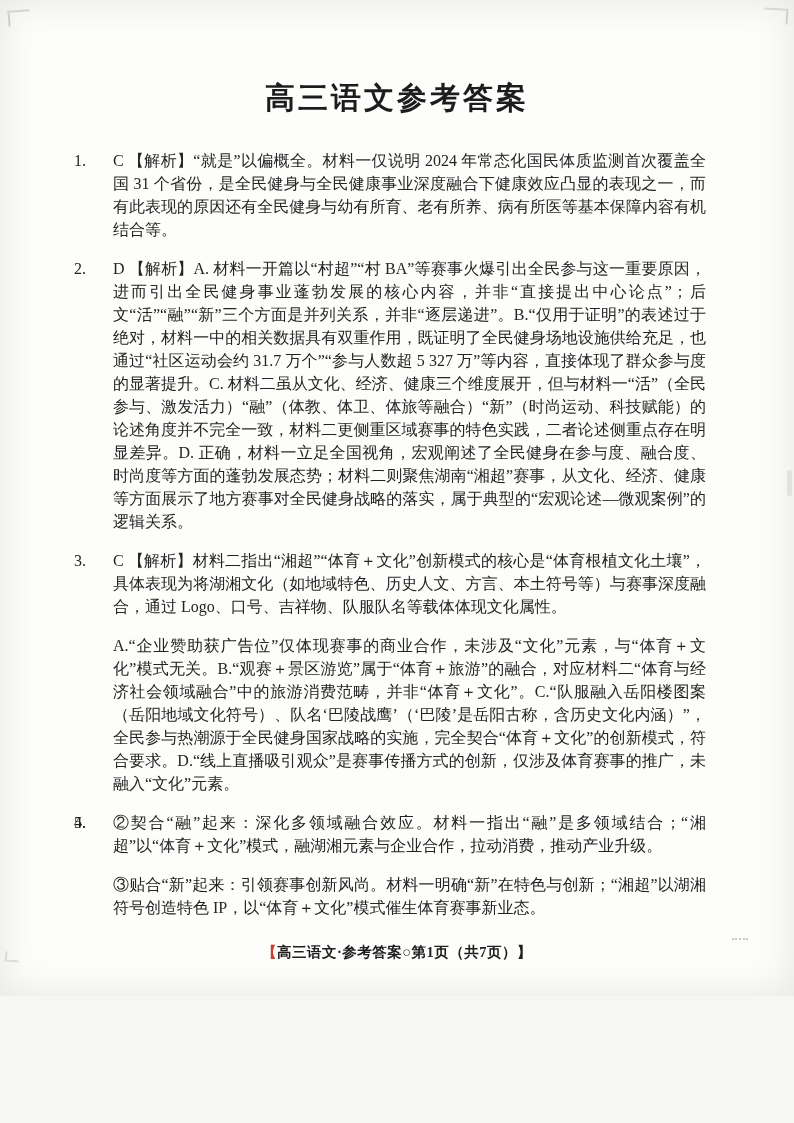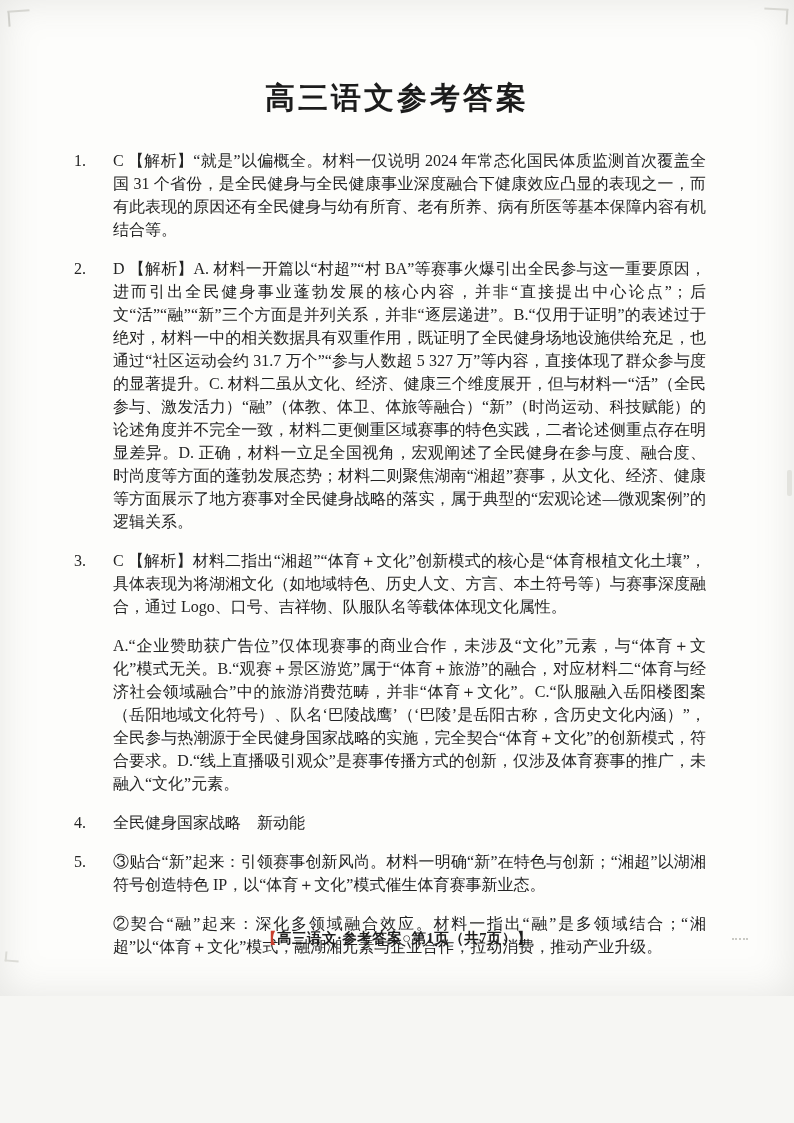--- a/index.html
+++ b/index.html
@@ -34,21 +34,21 @@
     text-align: justify;
     color: #242424;
   }
   .item { position: relative; padding-left: 23px; }
   .item + .item { margin-top: 7px; }
   .num { position: absolute; left: 0; top: 0; }
   .para { margin: 16px; text-align: justify; }
   .footer {
     position: absolute;
     left: 0; right: 0;
-    bottom: 48px;
+    bottom: 34px;
     text-align: center;
     font-size: 14.5px;
     font-weight: 700;
     letter-spacing: 0.5px;
     color: #1e1e1e;
     margin-top: 24px;
   }
   .footer-bracket { color: #c8402f; }
   
   .scan-mark { position: absolute; pointer-events: none; }
@@ -84,26 +84,25 @@
     </div>
 
     <div class="item">
       <span class="num">3.</span>
       <p class="para">C 【解析】材料二指出“湘超”“体育＋文化”创新模式的核心是“体育根植文化土壤”，具体表现为将湖湘文化（如地域特色、历史人文、方言、本土符号等）与赛事深度融合，通过 Logo、口号、吉祥物、队服队名等载体体现文化属性。</p>
       <p class="para">A.“企业赞助获广告位”仅体现赛事的商业合作，未涉及“文化”元素，与“体育＋文化”模式无关。B.“观赛＋景区游览”属于“体育＋旅游”的融合，对应材料二“体育与经济社会领域融合”中的旅游消费范畴，并非“体育＋文化”。C.“队服融入岳阳楼图案（岳阳地域文化符号）、队名‘巴陵战鹰’（‘巴陵’是岳阳古称，含历史文化内涵）”，全民参与热潮源于全民健身国家战略的实施，完全契合“体育＋文化”的创新模式，符合要求。D.“线上直播吸引观众”是赛事传播方式的创新，仅涉及体育赛事的推广，未融入“文化”元素。</p>
     </div>
 
     <div class="item">
       <span class="num">4.</span>
-      <p class="para">全民健身国家战略　新动能</p>
     </div>
 
     <div class="item">
       <span class="num">5.</span>
+      <p class="para">②契合“融”起来：深化多领域融合效应。材料一指出“融”是多领域结合；“湘超”以“体育＋文化”模式，融湖湘元素与企业合作，拉动消费，推动产业升级。</p>
       <p class="para">③贴合“新”起来：引领赛事创新风尚。材料一明确“新”在特色与创新；“湘超”以湖湘符号创造特色 IP，以“体育＋文化”模式催生体育赛事新业态。</p>
-      <p class="para">②契合“融”起来：深化多领域融合效应。材料一指出“融”是多领域结合；“湘超”以“体育＋文化”模式，融湖湘元素与企业合作，拉动消费，推动产业升级。</p>
     </div>
 
   </div>
 
   <div class="footer"><span class="footer-bracket">【</span><span class="footer-text">高三语文·参考答案○第1页（共7页）】</span></div>
 
 </div>
 
 </body></html>

